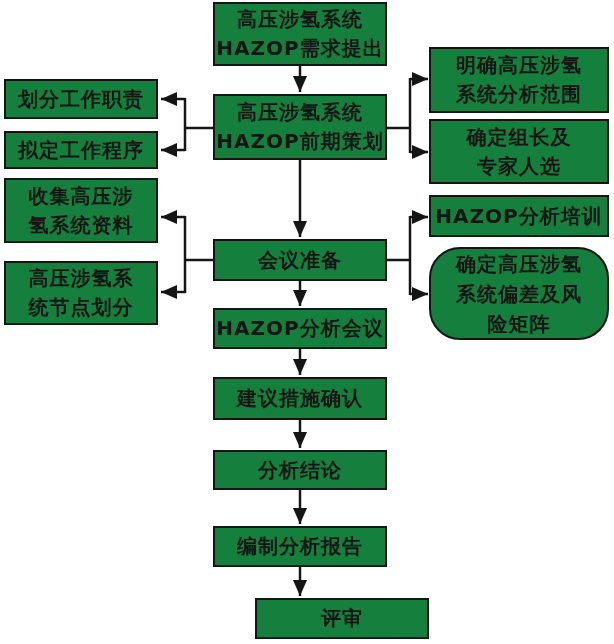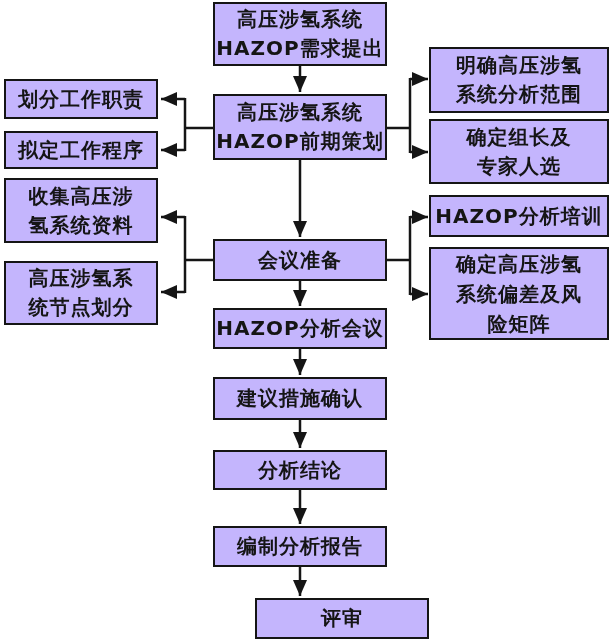--- a/index.html
+++ b/index.html
@@ -19,34 +19,35 @@
     position: absolute;
     left: 0;
     top: 0;
     width: 614px;
     height: 644px;
   }
   .node {
     position: absolute;
     box-sizing: border-box;
     border: 2.5px solid #151515;
-    background: #c4b5fd;
+    background: #15803d;
     color: #151515;
     display: flex;
     align-items: center;
     justify-content: center;
     text-align: center;
     font-weight: bold;
     font-size: 20px;
     line-height: 1.45;
     white-space: pre-line;
     letter-spacing: 1px;
   }
   .node.tall3 {
     line-height: 1.5;
+    border-radius: 31px;
   }
 </style>
 </head>
 <body>
 
 <div class="canvas">
 
   <svg class="wires" width="614" height="644" viewBox="0 0 614 644" aria-hidden="true">
     <defs>
       <marker id="arw" markerUnits="userSpaceOnUse" markerWidth="18" markerHeight="16" refX="16" refY="7" orient="auto">

